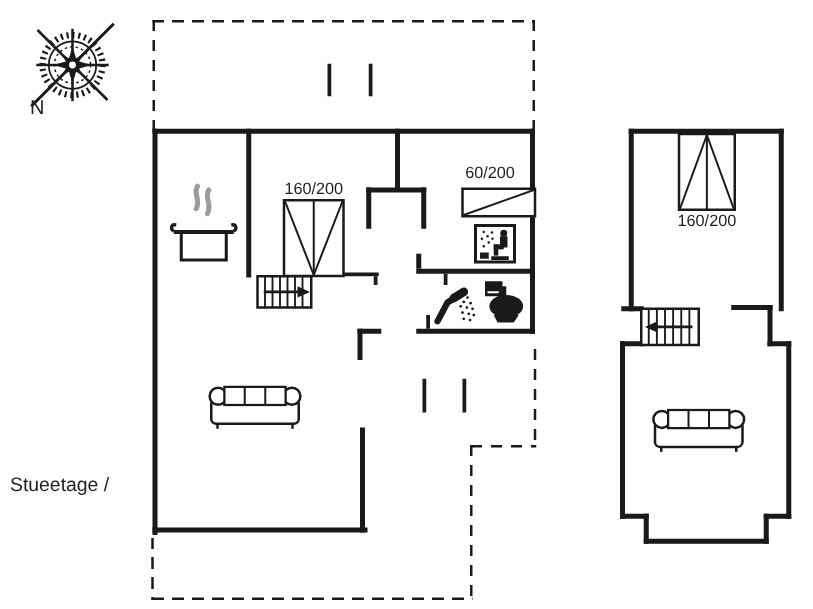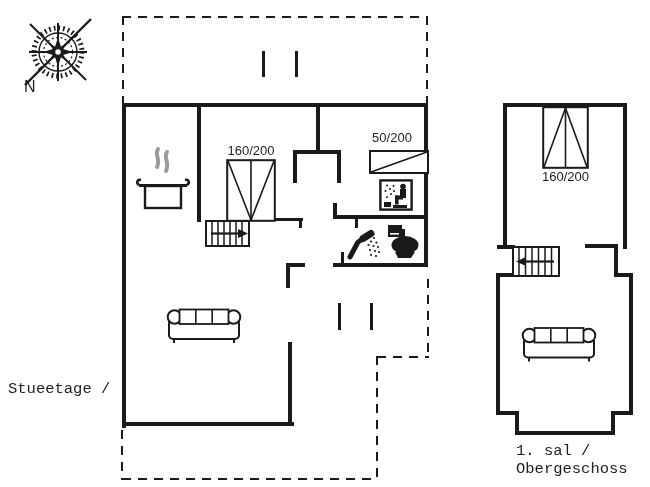--- a/index.html
+++ b/index.html
@@ -4,21 +4,21 @@
 <style>
   html,body{margin:0;padding:0;background:#fff;}
   .stage{position:relative;width:650px;height:487px;background:var(--bg,#fff);
          font-family:"Liberation Sans",sans-serif;color:var(--line,#1a1a1a);overflow:hidden;}
   .w{position:absolute;background:var(--line,#1a1a1a);}
   .dh{position:absolute;height:2px;background:repeating-linear-gradient(90deg,var(--line,#1a1a1a) 0 9px,transparent 9px 16px);}
   .dv{position:absolute;width:2px;background:repeating-linear-gradient(180deg,var(--line,#1a1a1a) 0 9px,transparent 9px 16px);}
   .tick{position:absolute;width:3px;height:26px;background:var(--line,#1a1a1a);}
   .lbl{position:absolute;white-space:nowrap;color:#1f1f1f;}
   .bedlbl{font-size:13px;text-align:center;}
-  .floorlbl{font-size:15.5px;line-height:1.18;font-family:Liberation Mono, monospace;}
+  .floorlbl{font-size:15.5px;line-height:1.18;}
   .nlbl{font-size:16px;}
   svg{position:absolute;display:block;overflow:visible;}
   .ln{stroke:var(--line,#1a1a1a);fill:none;}
   .wh{fill:#ffffff;stroke:var(--line,#1a1a1a);}
   .fl{fill:var(--line,#1a1a1a);stroke:none;}
   .steam{stroke:var(--steam,#9b9b9b);fill:none;}
 </style>
 </head>
 <body>
 
@@ -95,21 +95,21 @@
     <line class="ln" x1="7" y1="1" x2="7" y2="26" stroke-width="1.5"></line>
     <line class="ln" x1="13" y1="1" x2="13" y2="26" stroke-width="1.5"></line>
     <line class="ln" x1="19" y1="1" x2="19" y2="26" stroke-width="1.5"></line>
     <line class="ln" x1="25" y1="1" x2="25" y2="26" stroke-width="1.5"></line>
     <line class="ln" x1="31" y1="1" x2="31" y2="26" stroke-width="1.5"></line>
     <line class="ln" x1="37" y1="1" x2="37" y2="26" stroke-width="1.5"></line>
     <line class="ln" x1="6" y1="13.5" x2="34" y2="13.5" stroke-width="2.2"></line>
     <polygon class="fl" points="33,9 43,13.5 33,18"></polygon>
   </svg>
 
-  <div class="lbl bedlbl" style="left:364px;top:130px;width:56px">50/200</div>
+  <div class="lbl bedlbl" style="left:364px;top:130px;width:56px">60/200</div>
   <svg style="left:369px;top:150px" width="60" height="24" viewBox="0 0 60 24">
     <rect class="wh" x="1" y="1" width="58" height="22" stroke-width="2"></rect>
     <line class="ln" x1="2" y1="22" x2="58" y2="2" stroke-width="1.6"></line>
   </svg>
 
   <svg style="left:379px;top:179px" width="34" height="32" viewBox="0 0 34 32">
     <rect class="wh" x="1.4" y="1.4" width="31.2" height="29.2" stroke-width="2.4"></rect>
     <circle class="fl" cx="8" cy="6.5" r="1"></circle>
       <circle class="fl" cx="11" cy="10" r="1"></circle>
     <circle class="fl" cx="6.5" cy="12" r="1"></circle>
@@ -204,18 +204,14 @@
     <rect class="wh" x="4" y="12" width="70" height="20" rx="4" stroke-width="2"></rect>
     <line class="ln" x1="9" y1="32" x2="9" y2="36" stroke-width="2"></line>
     <line class="ln" x1="69" y1="32" x2="69" y2="36" stroke-width="2"></line>
     <circle class="wh" cx="9.5" cy="10" r="6.8" stroke-width="2"></circle>
     <circle class="wh" cx="68.5" cy="10" r="6.8" stroke-width="2"></circle>
     <rect class="wh" x="14.5" y="2.5" width="49" height="14.5" stroke-width="1.8"></rect>
     <line class="ln" x1="30.8" y1="2.5" x2="30.8" y2="17" stroke-width="1.6"></line>
     <line class="ln" x1="47.2" y1="2.5" x2="47.2" y2="17" stroke-width="1.6"></line>
   </svg>
 
-  <div class="lbl floorlbl" style="left:516px;top:442px">
-    <div>1. sal /</div>
-    <div>Obergeschoss</div>
-  </div>
 
 </div>
 
 </body></html>

